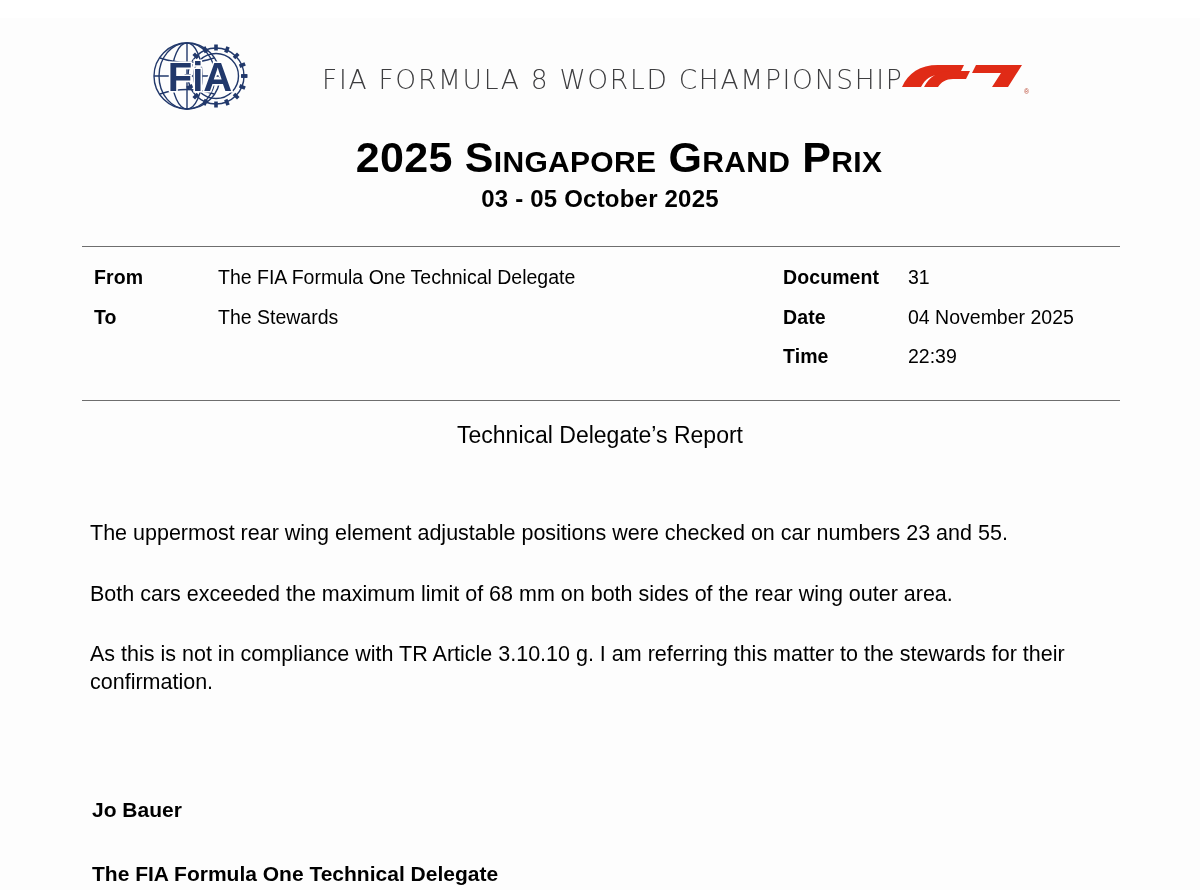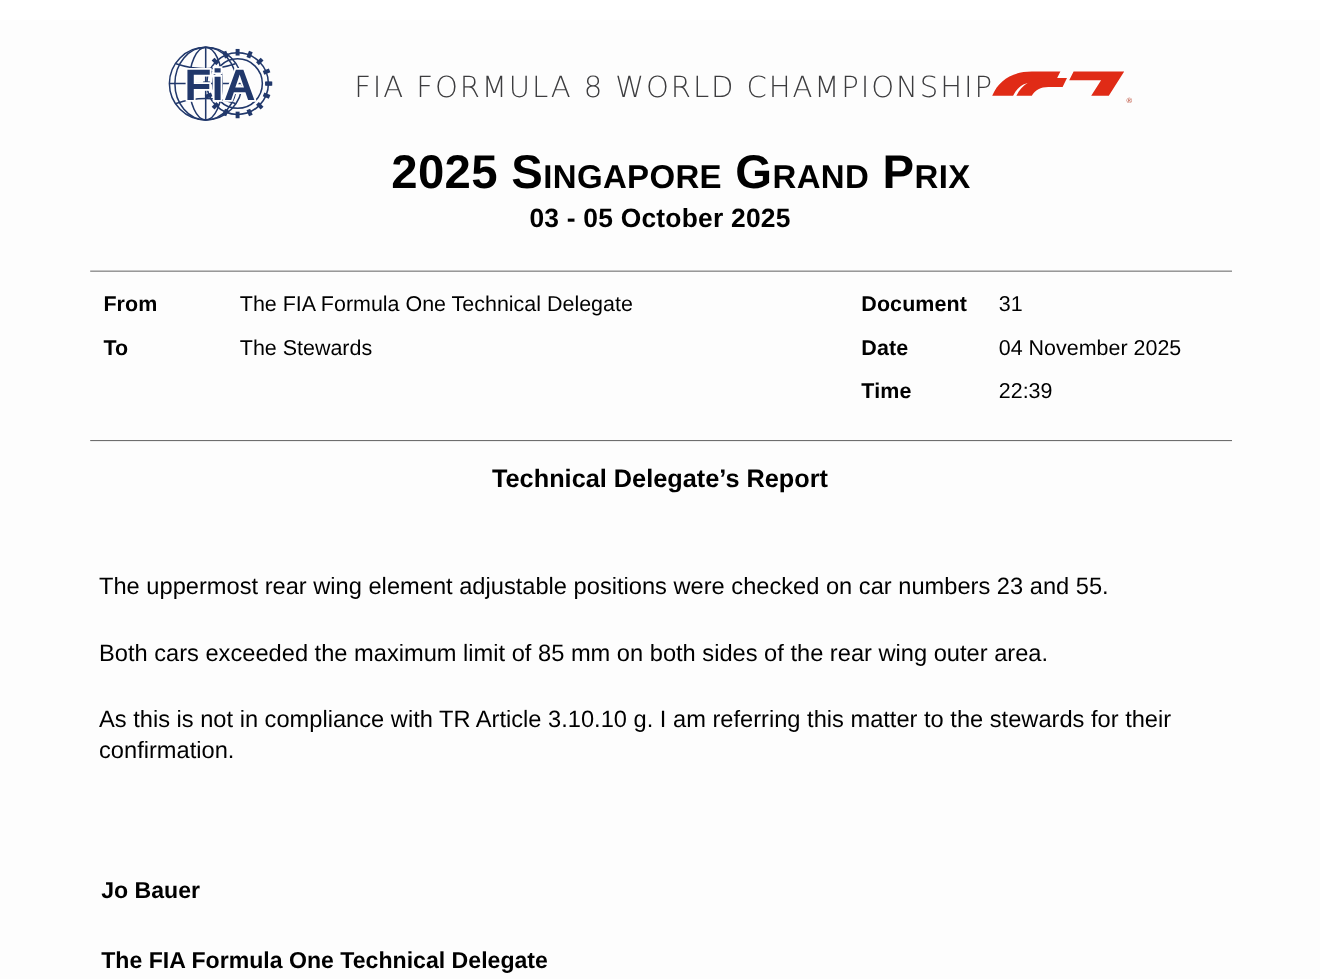--- a/index.html
+++ b/index.html
@@ -126,21 +126,21 @@
   #row-document .meta-value, #row-date .meta-value, #row-time .meta-value { left: 908px; }
 
   
   #report-heading {
     position: absolute;
     left: 0;
     top: 404px;
     width: 1200px;
     text-align: center;
     font-size: 23px;
-    font-weight: bold;
+    font-weight: normal;
   }
 
   
   #body-text {
     position: absolute;
     left: 90px;
     top: 502px;
     width: 1000px;
     font-size: 21.5px;
     line-height: 1.28;
@@ -274,21 +274,21 @@
       <span class="meta-value">22:39</span>
     </div>
   </div>
 
   <div class="rule" id="rule-bottom"></div>
 
   <div id="report-heading">Technical Delegate’s Report</div>
 
   <div id="body-text">
     <p>The uppermost rear wing element adjustable positions were checked on car numbers 23 and 55.</p>
-    <p>Both cars exceeded the maximum limit of 85 mm on both sides of the rear wing outer area.</p>
+    <p>Both cars exceeded the maximum limit of 68 mm on both sides of the rear wing outer area.</p>
     <p>As this is not in compliance with TR Article 3.10.10 g. I am referring this matter to the stewards for their confirmation.</p>
   </div>
 
   <div id="signature">
     <p id="sig-name">Jo Bauer</p>
     <p id="sig-role">The FIA Formula One Technical Delegate</p>
   </div>
 
 </div>
 

